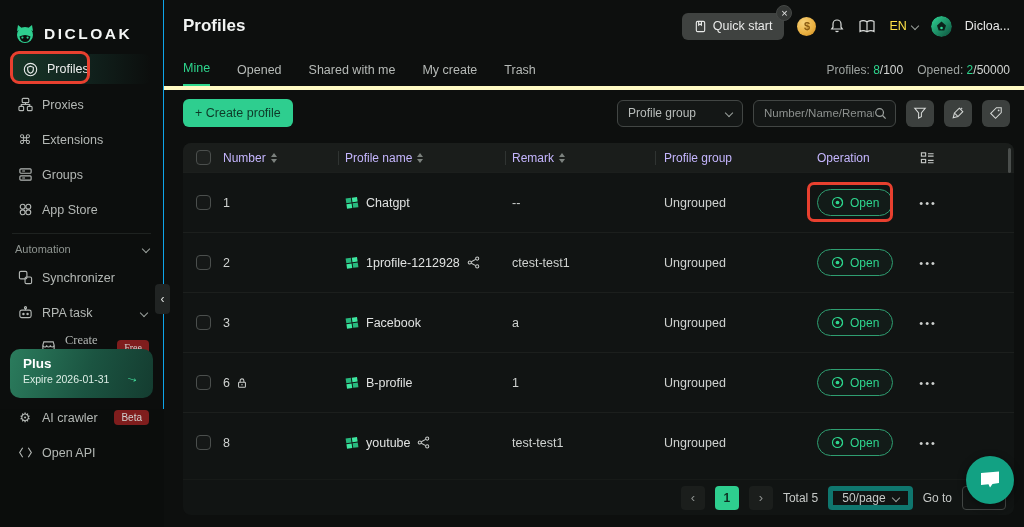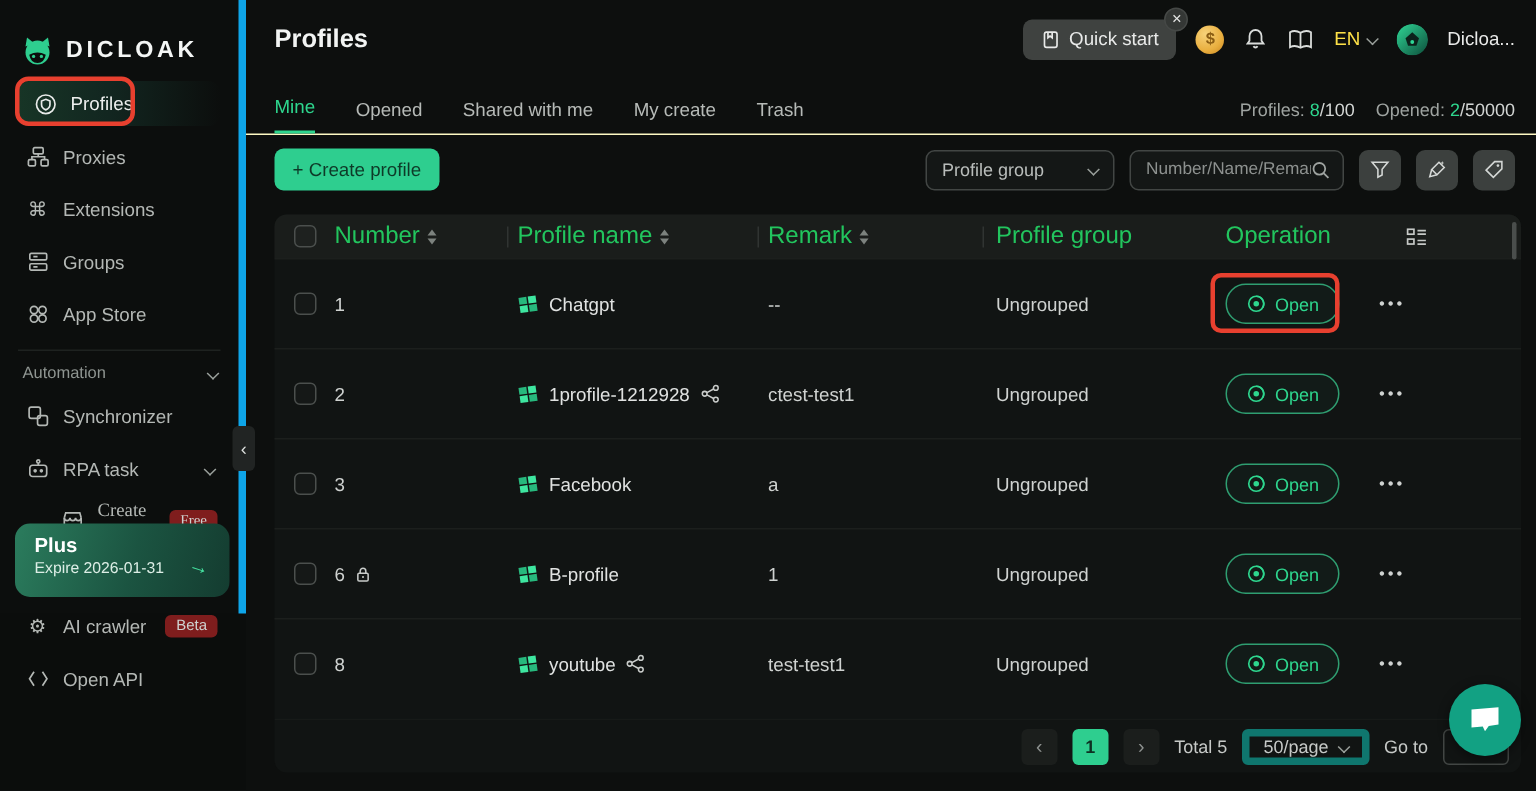--- a/index.html
+++ b/index.html
@@ -6,21 +6,21 @@
   html,body { width:1024px; height:527px; }
   body {
     font-family:"Liberation Sans", sans-serif;
     background:#0b0d0c; color:#d6d9d7; overflow:hidden; position:relative;
     font-size:12.5px;
   }
   .app { position:absolute; inset:0; }
 
   
   .sidebar { position:absolute; left:0; top:0; width:164px; height:409px;
-    background:#0c0e0d; border-right:5px solid #0ea5e9; }
+    background:#0c0e0d; border-right:1px solid #0ea5e9; }
   .logo-row { display:flex; align-items:center; gap:7px; padding:15px 0 0 13px; height:52px; }
   .logo-text { font-weight:bold; font-size:15.5px; letter-spacing:2.5px; color:#f4f6f5; }
   .nav { height:450px; overflow:hidden; }
   .nav-item { display:flex; align-items:center; gap:9px; height:35px; padding-left:17px;
     color:#b4b8b5; cursor:pointer; }
   .nav-item .ni { width:16px; height:16px; display:flex; align-items:center; justify-content:center;
     color:#b4b8b5; font-size:13px; flex:0 0 16px; }
   .nav-item.active { height:30px; margin:2px 12px 3px 12px; padding-left:10px; border-radius:8px;
     background:linear-gradient(90deg,#173526 0%,#122620 45%,rgba(14,25,20,0) 100%);
     color:#eceeed; }
@@ -57,21 +57,21 @@
     text-align:center; cursor:pointer; border:1px solid #454846; }
   .coin { width:19px; height:19px; border-radius:50%;
     background:radial-gradient(circle at 35% 30%,#f7d27a,#e9af3f 60%,#c9851f);
     color:#8a5c13; font-size:11px; font-weight:bold; text-align:center; line-height:19px; cursor:pointer; }
   .icon-btn { display:flex; align-items:center; justify-content:center; cursor:pointer; color:#dadddb; }
   .lang { display:flex; align-items:center; gap:5px; color:#fde047; cursor:pointer; font-size:12.5px; }
   .avatar { width:21px; height:21px; border-radius:50%; overflow:hidden; cursor:pointer; }
   .username { color:#e9eae9; cursor:pointer; }
 
   .tabsrow { display:flex; align-items:flex-end; padding:2px 14px 0 19px; height:38px;
-    border-bottom:1px solid #fef9c3; }
+    border-bottom:4px solid #fef9c3; }
   .tab { margin-right:27px; padding-bottom:9px; color:#b6bab7; cursor:pointer; }
   .tab.active { color:#2ed68e; border-bottom:2px solid #2ed68e; }
   .stats { margin-left:auto; padding-bottom:9px; font-size:12px; color:#9ea3a0; display:flex; gap:14px; }
   .stats b { color:#2ed68e; font-weight:normal; }
   .stats i { font-style:normal; color:#d3d6d4; }
 
   .toolbar { display:flex; align-items:center; margin-top:9px; padding:0 14px 0 19px; gap:10px; }
   .btn-create { height:28px; padding:0 12px; background:#2ece8f; border:none; border-radius:6px;
     color:#0e3a28; font-size:12.5px; cursor:pointer; font-family:inherit; }
   .btn-batch { display:flex; align-items:center; height:28px; background:#3c403e; border-radius:6px;
@@ -90,21 +90,21 @@
     color:#d6d9d7; font-size:11.5px; font-family:inherit; }
   .search-box input::placeholder { color:#8d918f; }
   .tool-ibtn { width:28px; height:27px; background:#3c403e; border-radius:6px; display:flex;
     align-items:center; justify-content:center; cursor:pointer; }
 
   
   .table-card { position:absolute; left:19px; top:143px; width:831px; height:372px;
     background:#111413; border-radius:8px; }
   .tgrid { display:grid; grid-template-columns:40px 122px 167px 152px 153px 1fr; align-items:center; }
   .thead { height:29px; background:#1a1d1b; border-radius:8px 8px 0 0; position:relative;
-    color:#22c55e; font-size:16px; }
+    color:#c4b5fd; font-size:12px; }
   .thead .vline { position:absolute; width:1px; height:14px; background:#30343.2; background:#303432; top:8px; }
   .th { display:flex; align-items:center; gap:5px; }
   .sort { display:flex; flex-direction:column; gap:2px; }
   .sort .t-up { width:0; height:0; border-left:3.5px solid transparent; border-right:3.5px solid transparent;
     border-bottom:4px solid #7c827e; }
   .sort .t-dn { width:0; height:0; border-left:3.5px solid transparent; border-right:3.5px solid transparent;
     border-top:4px solid #7c827e; }
   .scroll-thumb { position:absolute; right:3px; top:5px; width:3px; height:25px; background:#4a4e4c; border-radius:2px; }
   .trow { height:60px; border-top:1px solid #1c1f1d; color:#cfd2d0; }
   .trow:first-of-type { border-top:none; }

